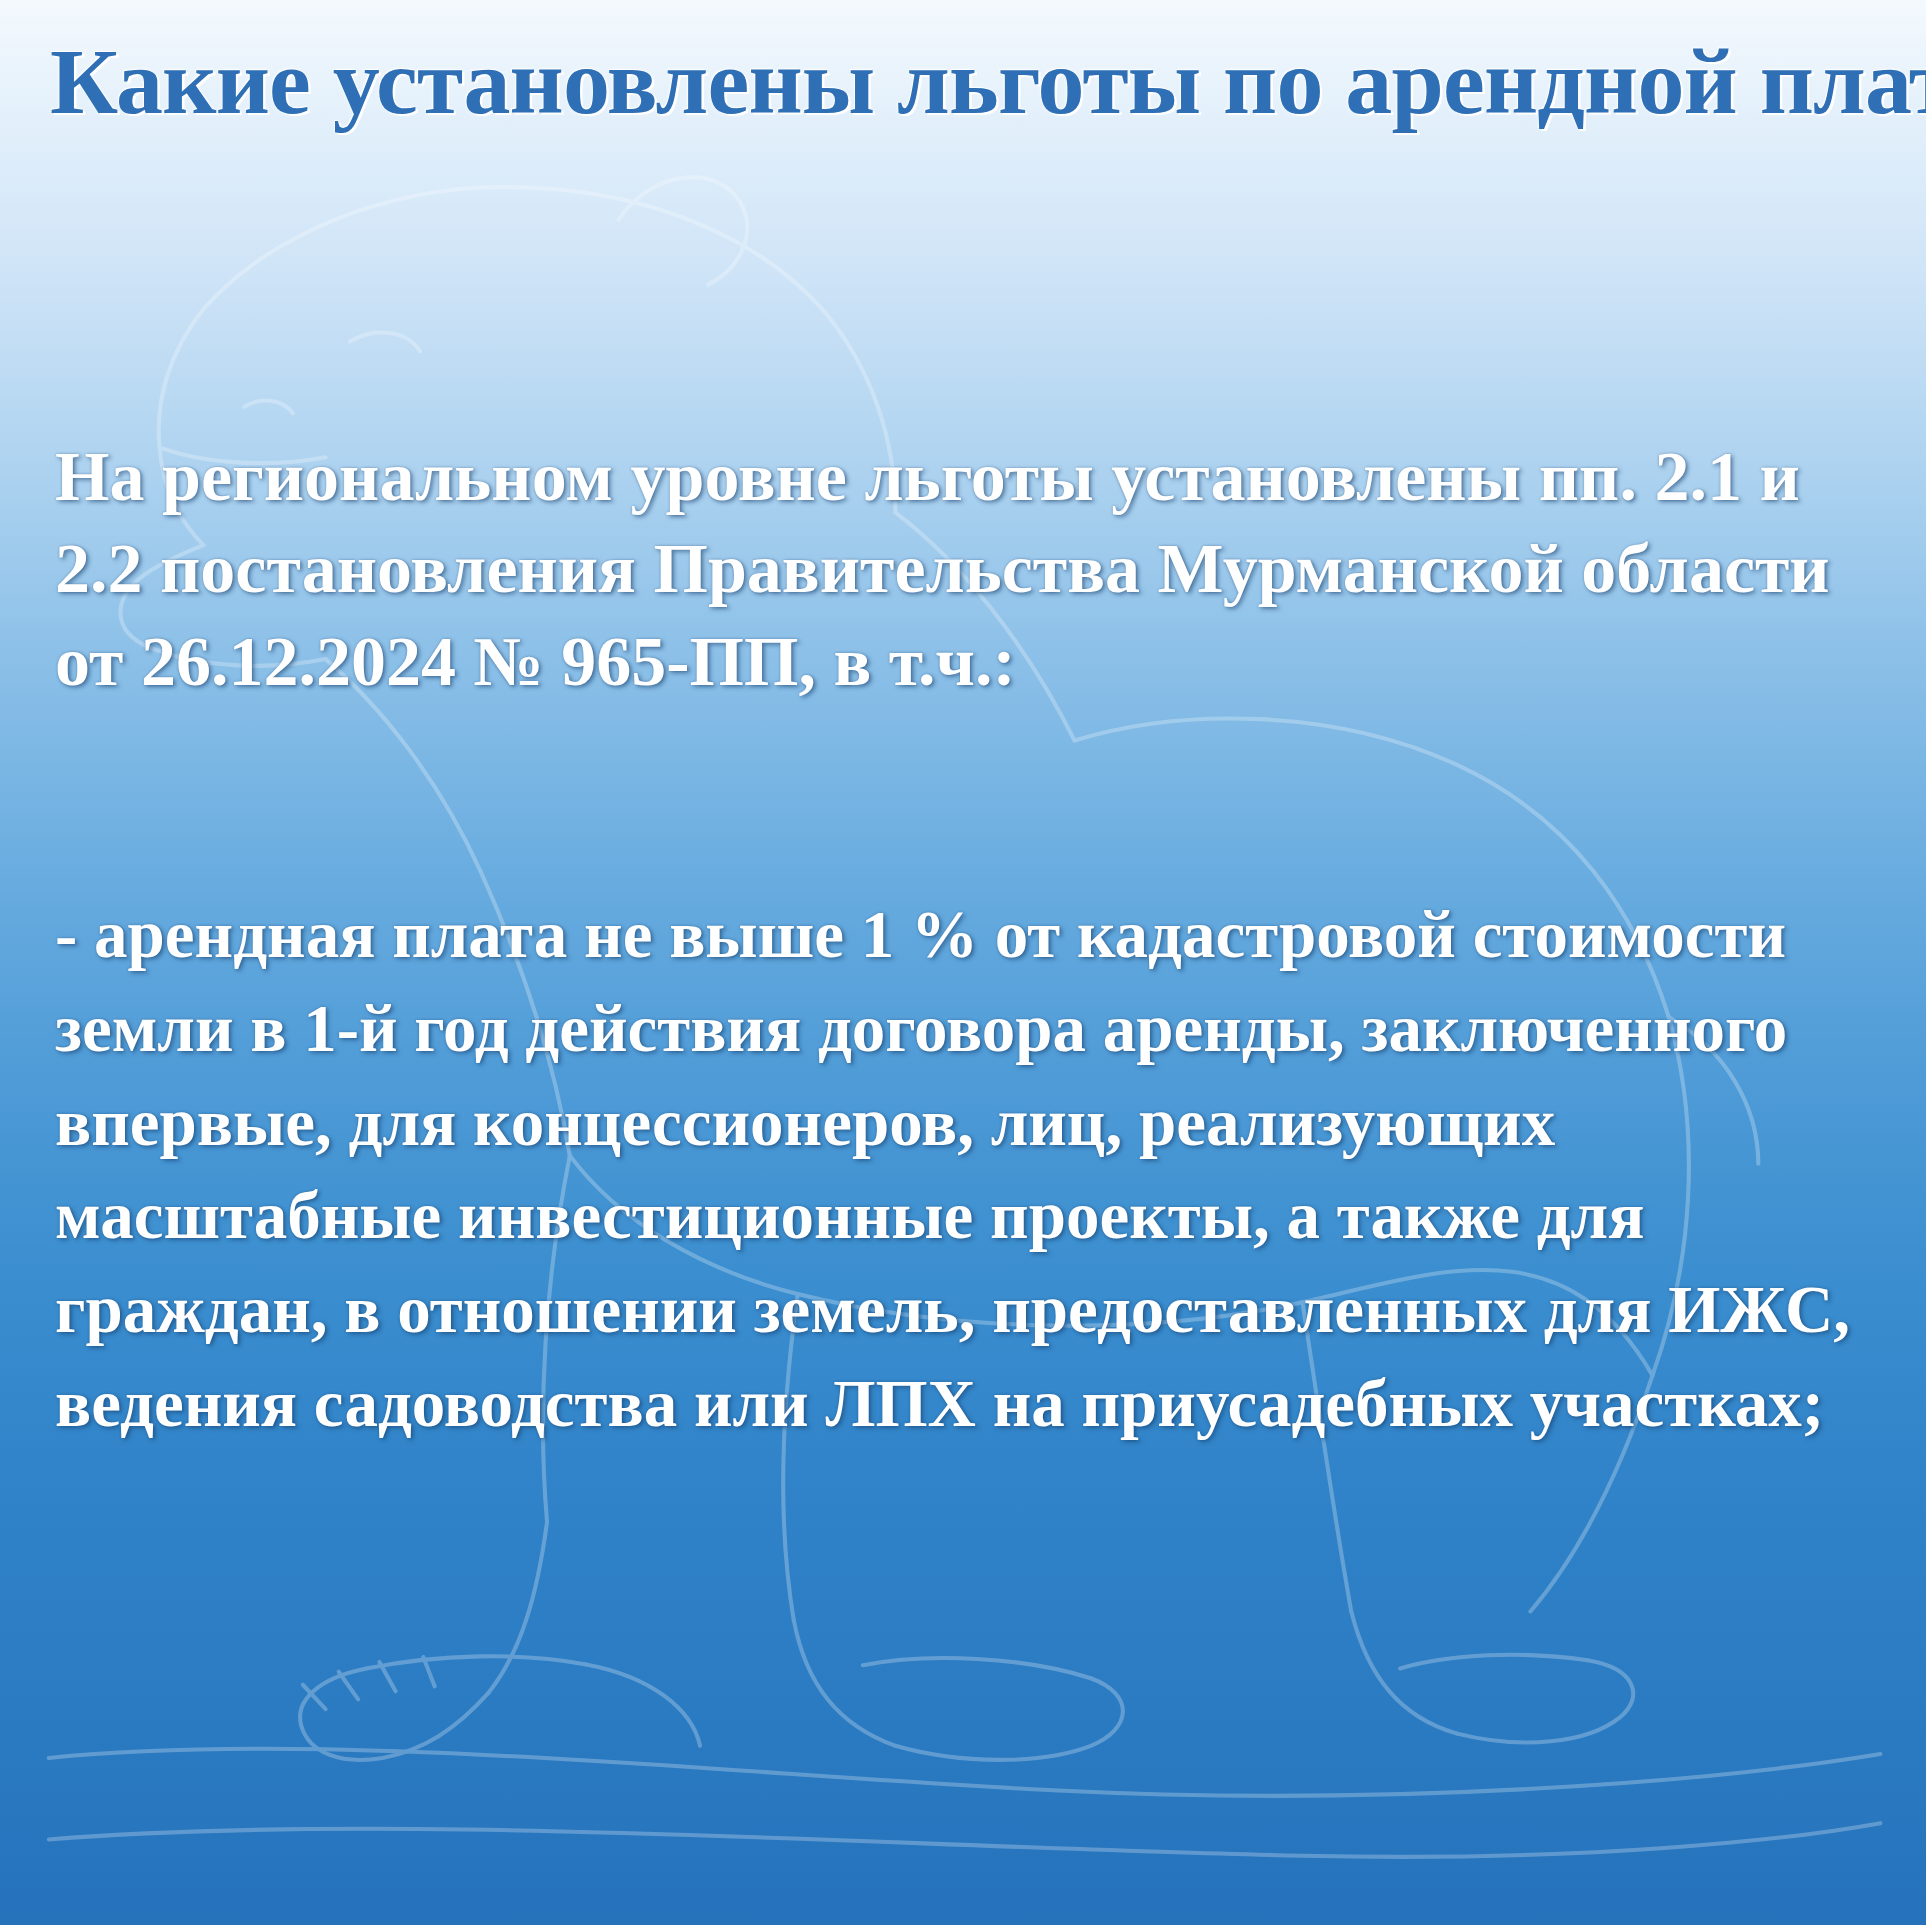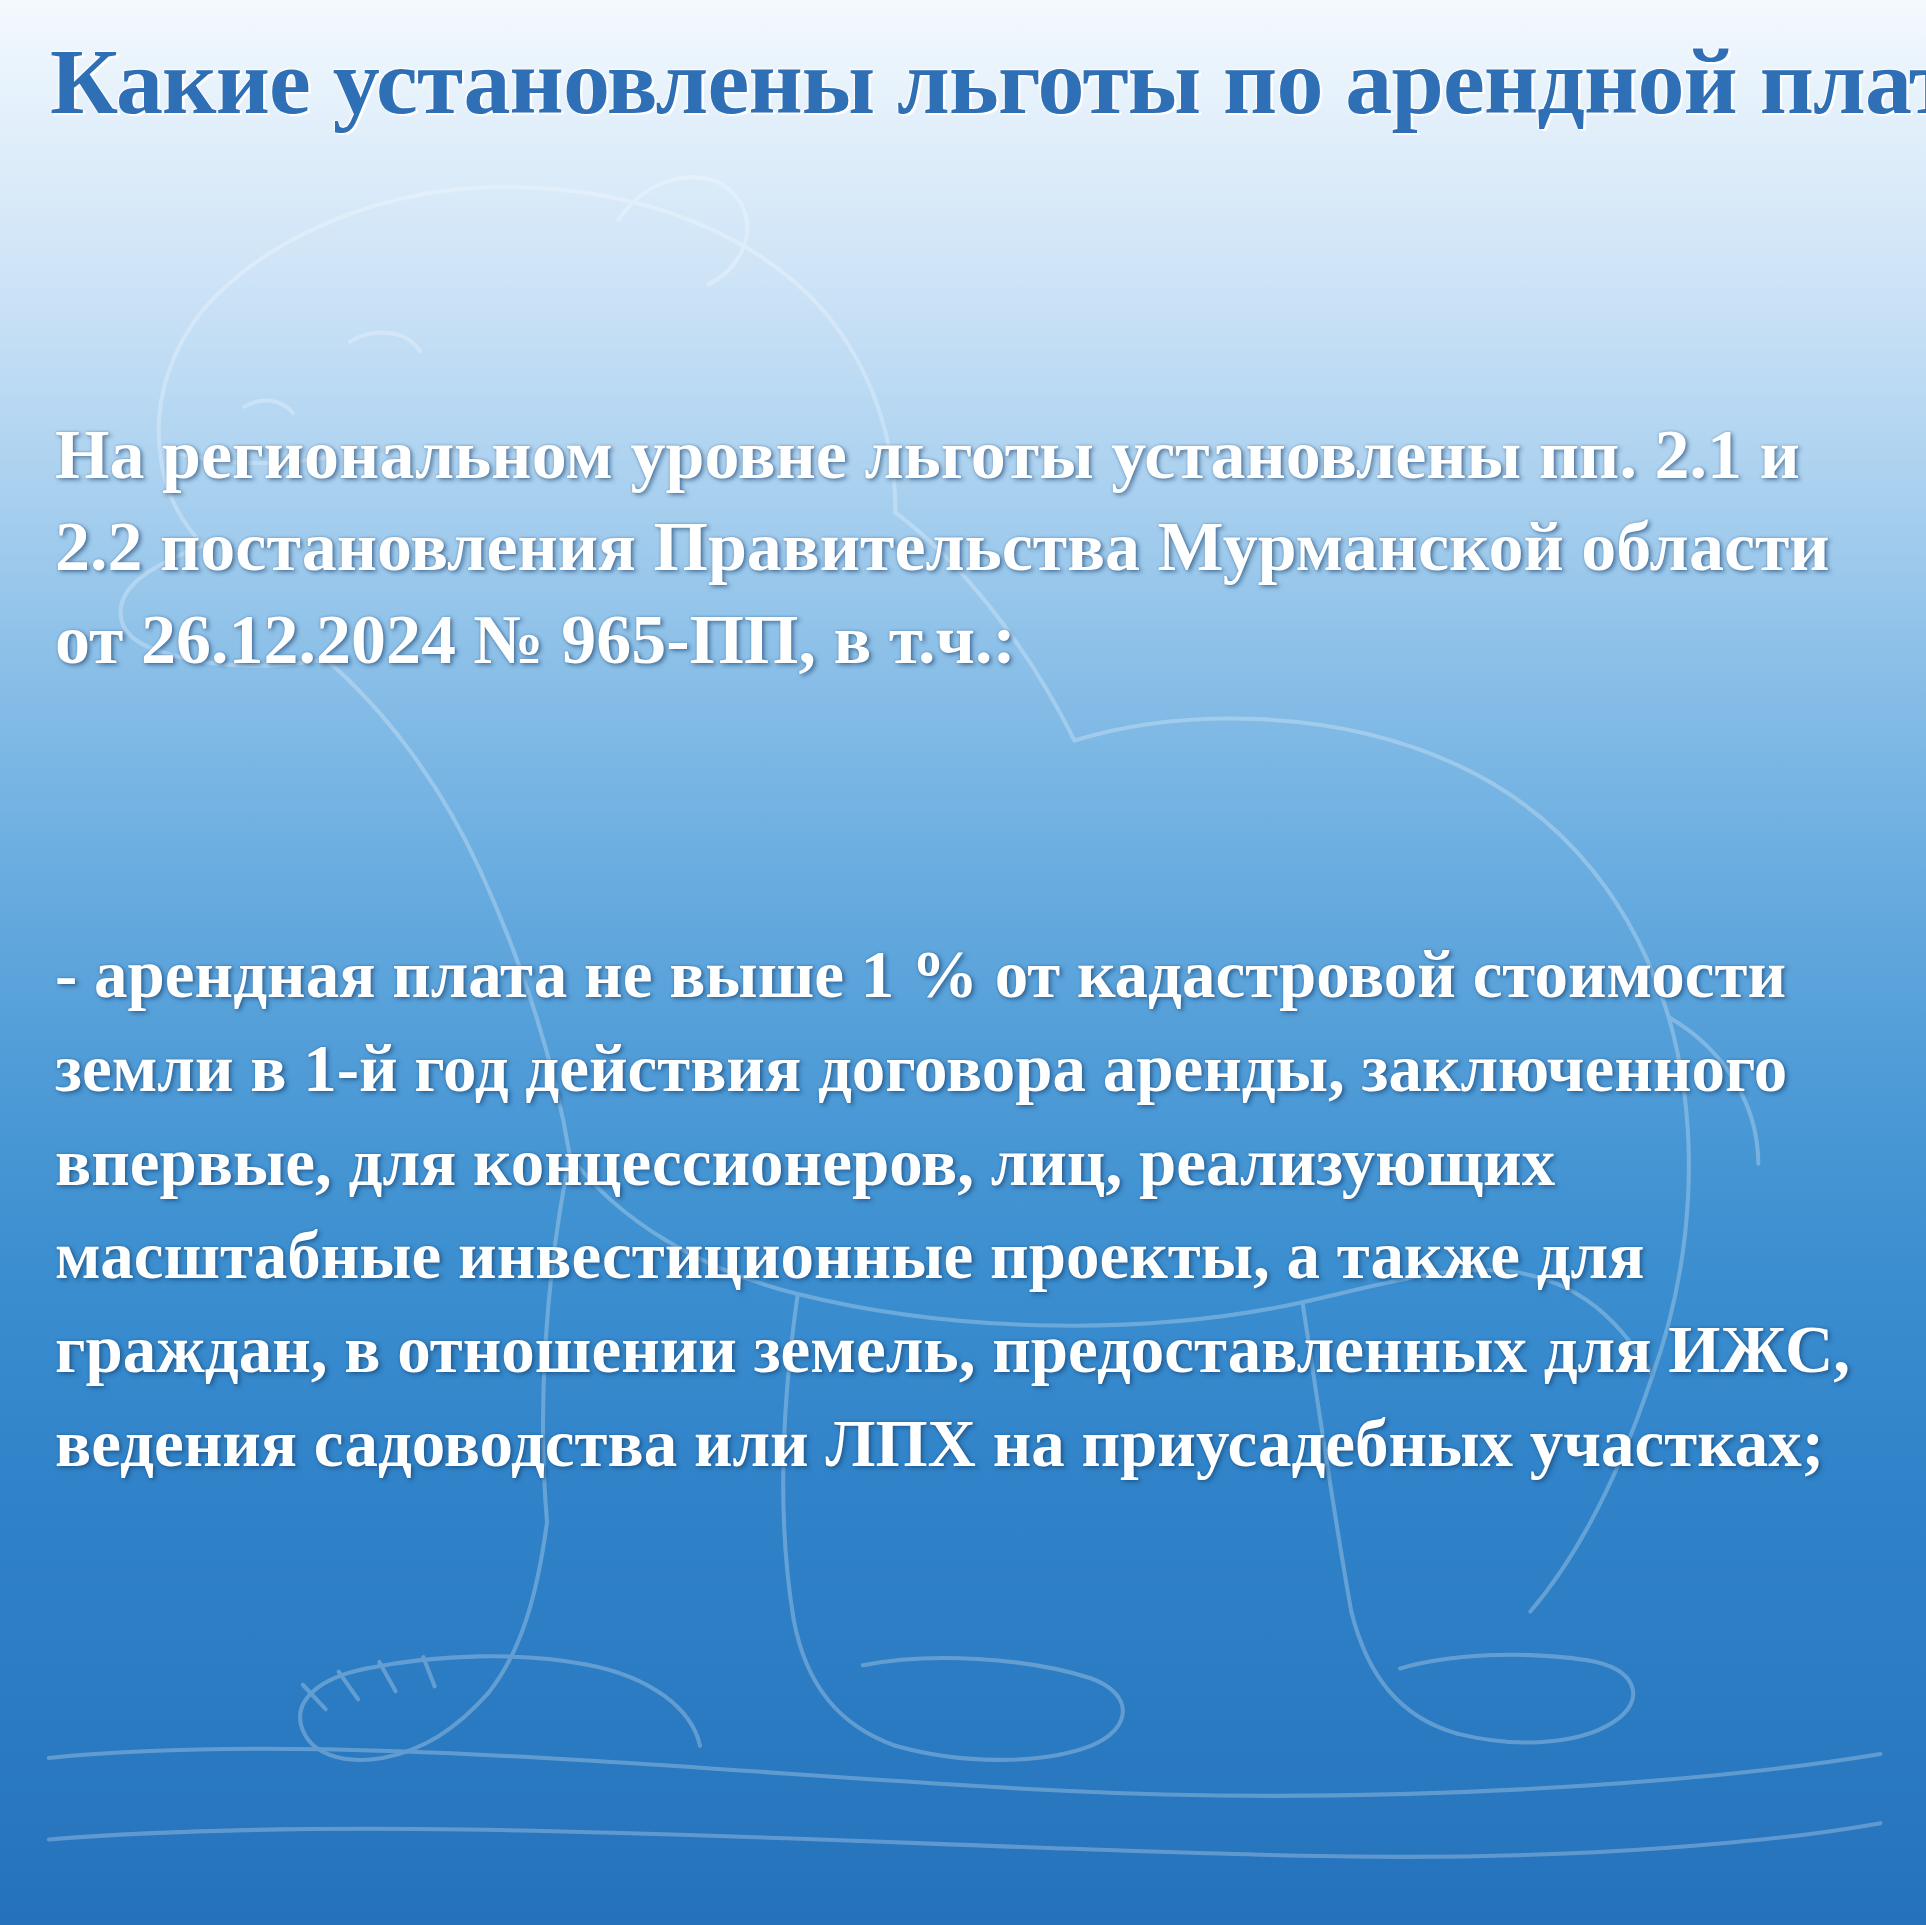--- a/index.html
+++ b/index.html
@@ -71,27 +71,27 @@
     width: 1816px;
     font-family: "Liberation Serif", serif;
     font-weight: bold;
     color: #ffffff;
     text-shadow:
       2.4px 2.4px 4.1px rgba(20,60,105,0.55),
       0 0 2.4px rgba(20,60,105,0.35);
   }
 
   .para-1 {
-    top: 409px;
+    top: 431px;
     font-size: 70px;
     line-height: 1.32;
   }
 
   .para-2 {
-    top: 928px;
+    top: 888px;
     font-size: 67px;
     line-height: 1.40;
   }
 </style>
 </head>
 <body>
 
 <div class="slide">
 
   <svg class="watermark" viewBox="0 0 2366 2195" preserveAspectRatio="xMidYMid meet">

